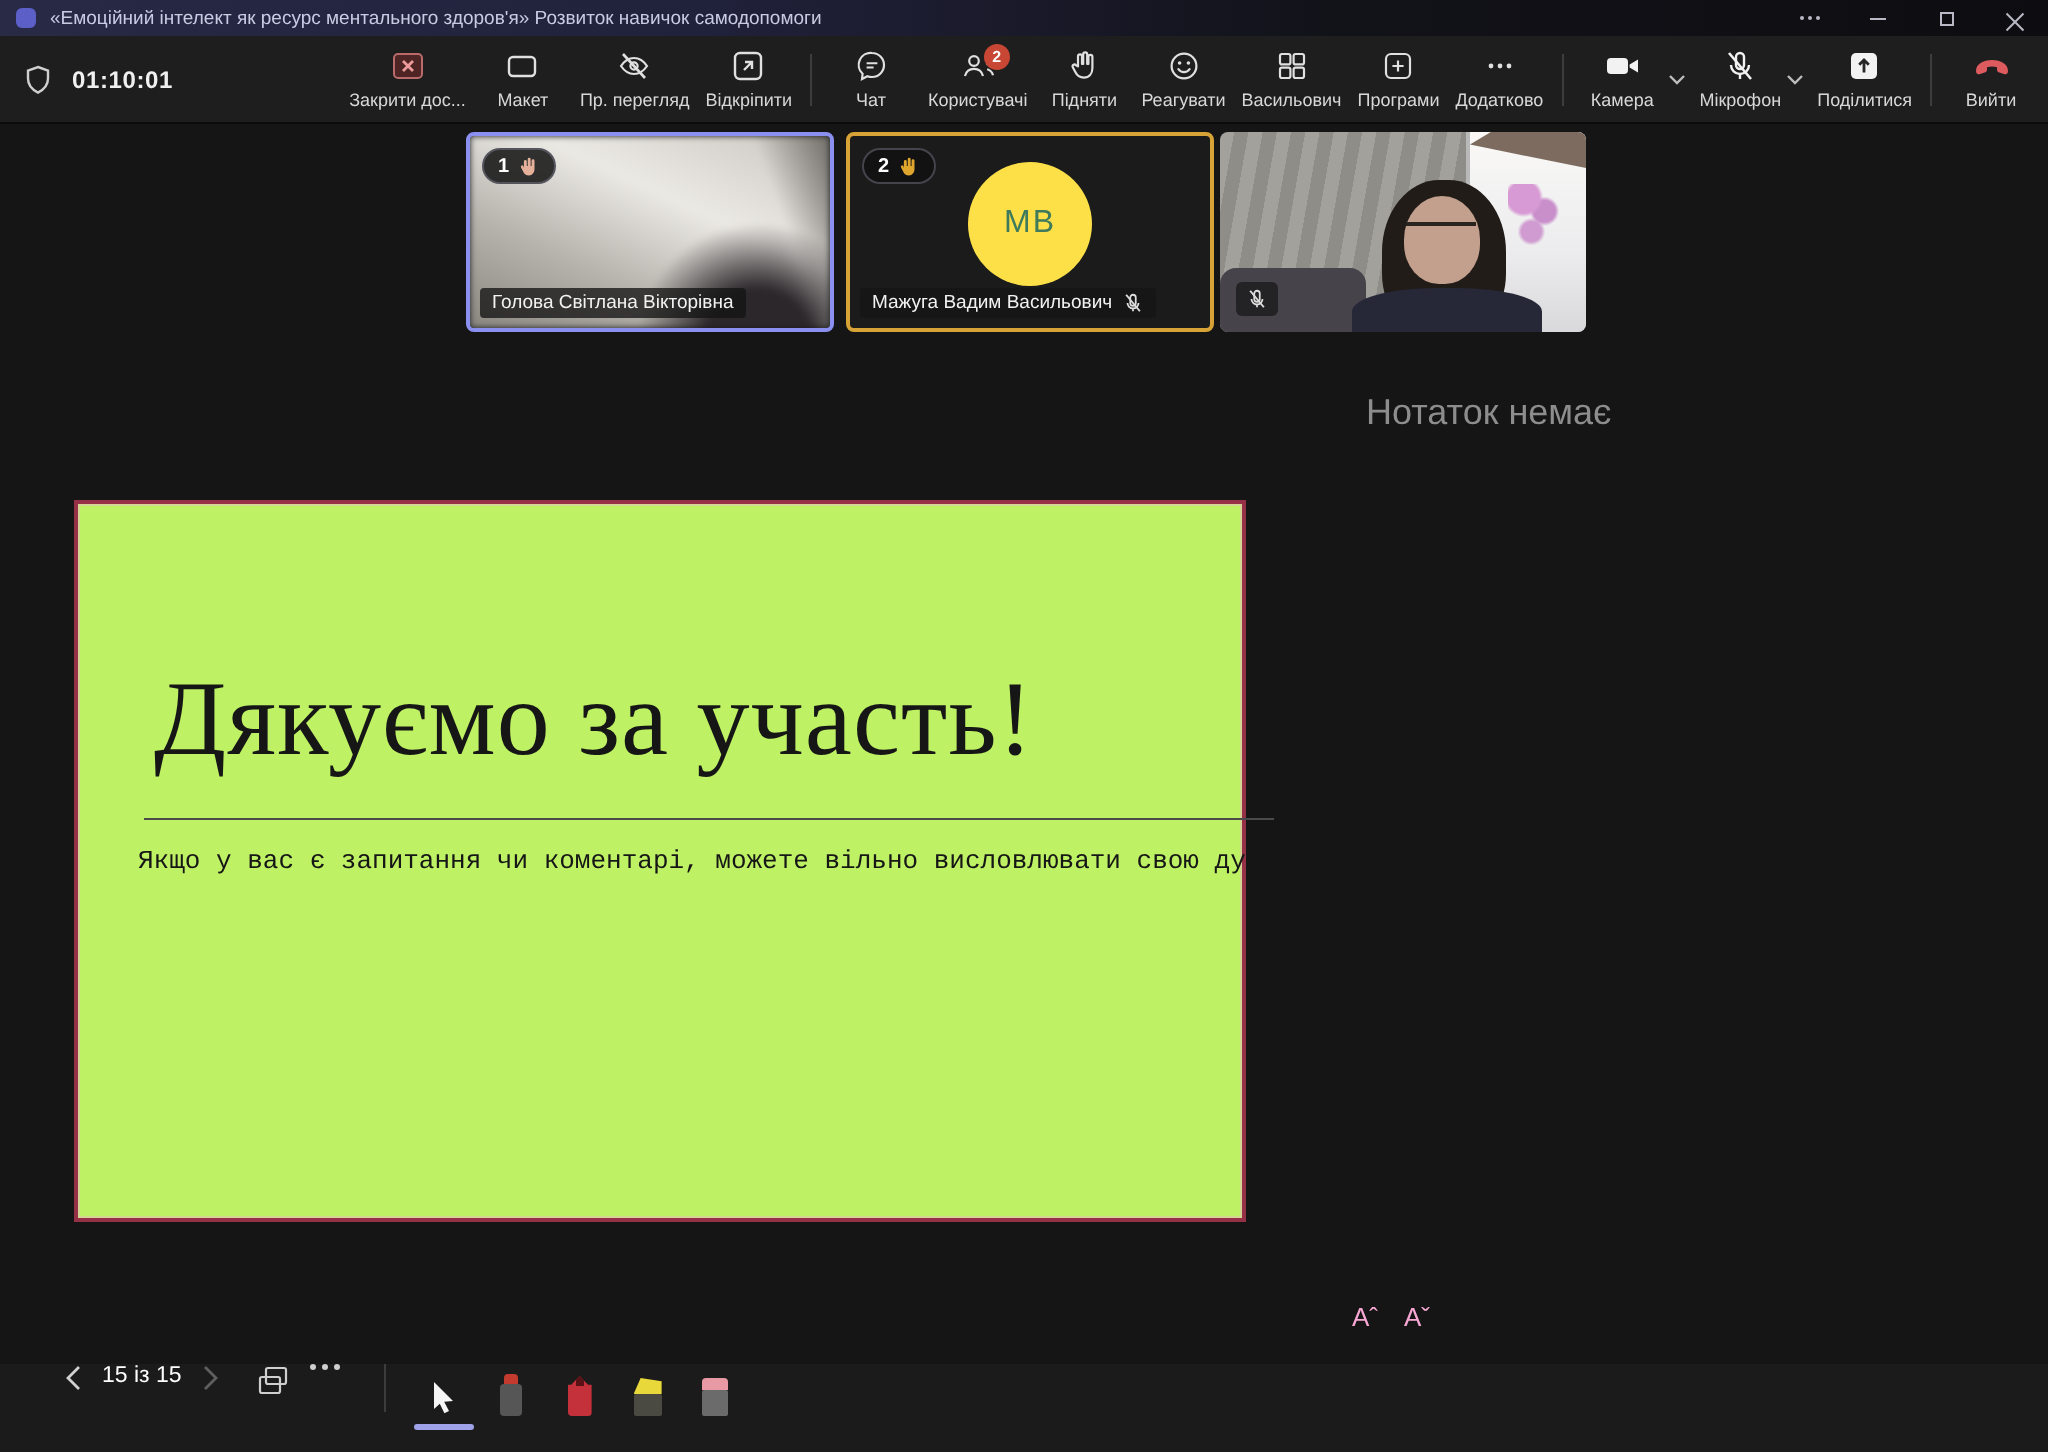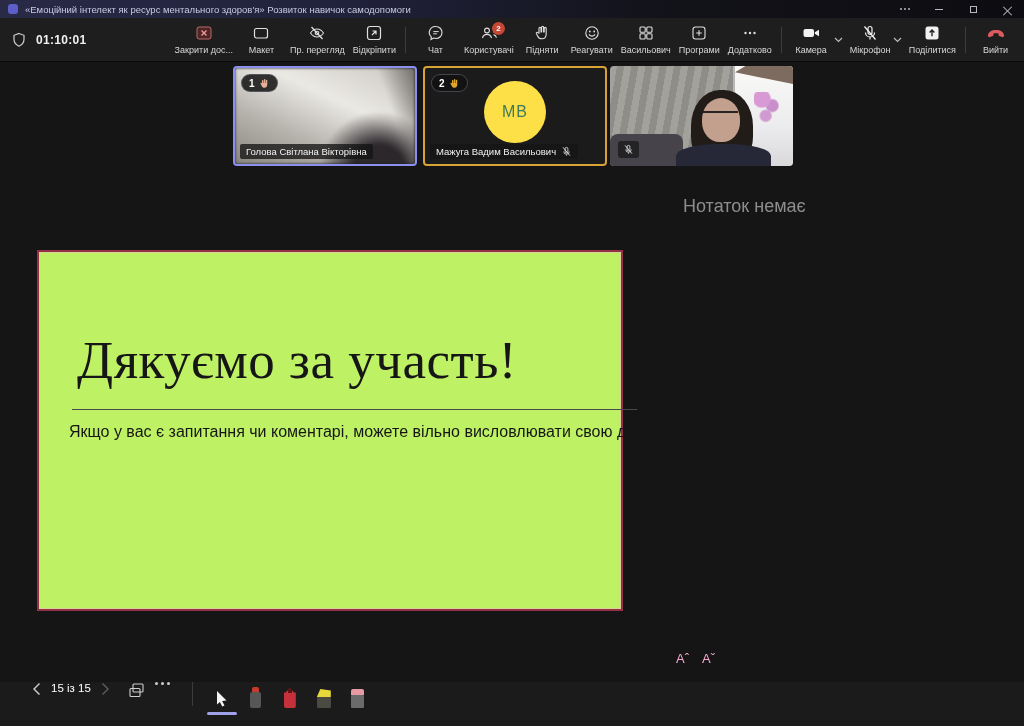--- a/index.html
+++ b/index.html
@@ -92,22 +92,22 @@
   .notes-empty { position:absolute; left:683px; top:134px; color:#8d8d8d; font-size:18px; }
   .font-btns { position:absolute; left:676px; top:589px; display:flex; gap:13px; }
   .font-btn { color:#f9a8d4; font-size:13px; cursor:pointer; }
 
   
   .slide { position:absolute; left:25px; top:188px; width:586px; height:361px;
     background:#bef264; border:2.5px solid #953046; box-shadow:inset 0 0 0 1px rgba(235,185,195,.5);margin-left:12px; }
   .slide-title { position:absolute; left:38px; top:78px; font-family:"Liberation Serif", serif;
     font-size:53px; color:#161616; letter-spacing:.5px; white-space:nowrap; }
   .slide-rule { position:absolute; left:33px; top:157px; width:565px; height:0; border-top:1.6px solid #4a4a4a; }
-  .slide-subtitle { position:absolute; left:30px; top:171px; font-family:Liberation Sans, sans-serif;
-    font-size:16px; color:#161616; white-space:nowrap; }
+  .slide-subtitle { position:absolute; left:30px; top:171px; font-family:Liberation Mono, monospace;
+    font-size:13px; color:#161616; white-space:nowrap; }
 
   
   .bottombar { position:absolute; left:0; right:0; bottom:0; height:44px; background:#1b1b1b;
     display:flex; align-items:flex-start; }
   .bb-item { display:flex; align-items:center; justify-content:center; cursor:pointer; position:relative; }
   .page-ind { color:#fff; font-size:11.5px; margin:0 10px; white-space:nowrap; }
   .bb-divider { width:1px; height:24px; background:#3c3c3c; margin:0 12px; }
   .dots3h { display:flex; gap:3px; margin:0 10px; }
   .dots3h i { width:3px; height:3px; border-radius:50%; background:#cfcfcf; }
   .tool { width:26px; height:26px; margin:0 4px; display:flex; align-items:flex-end; justify-content:center; position:relative; cursor:pointer; }

